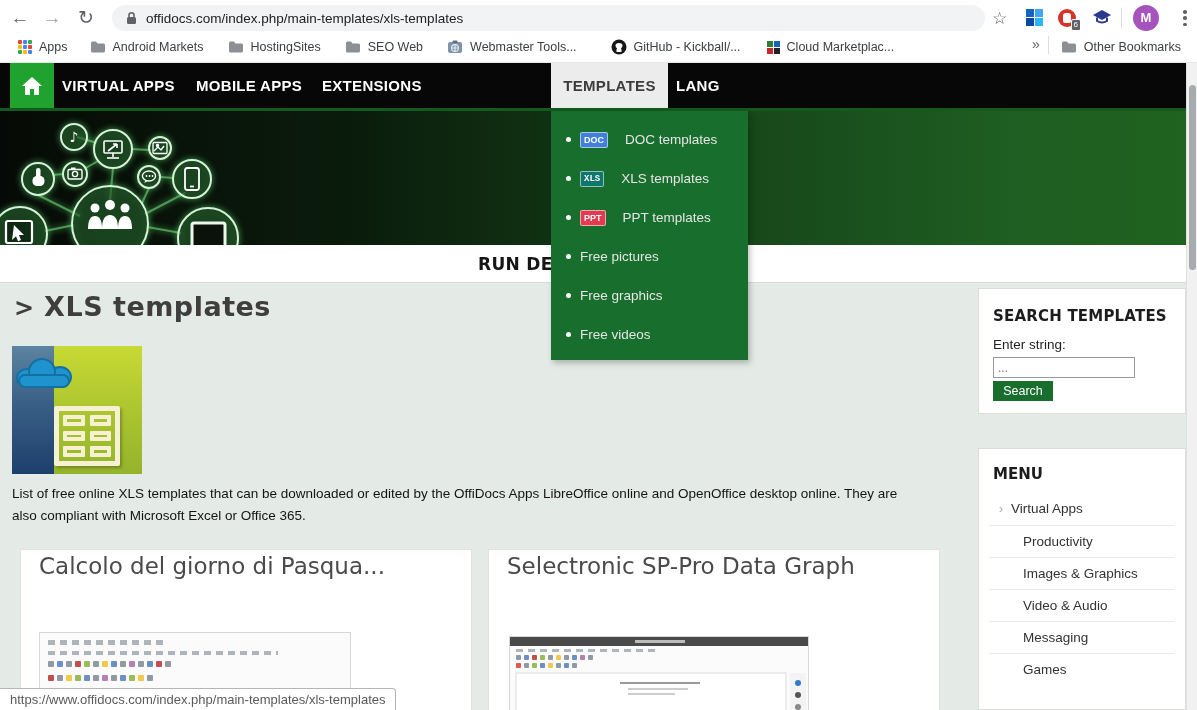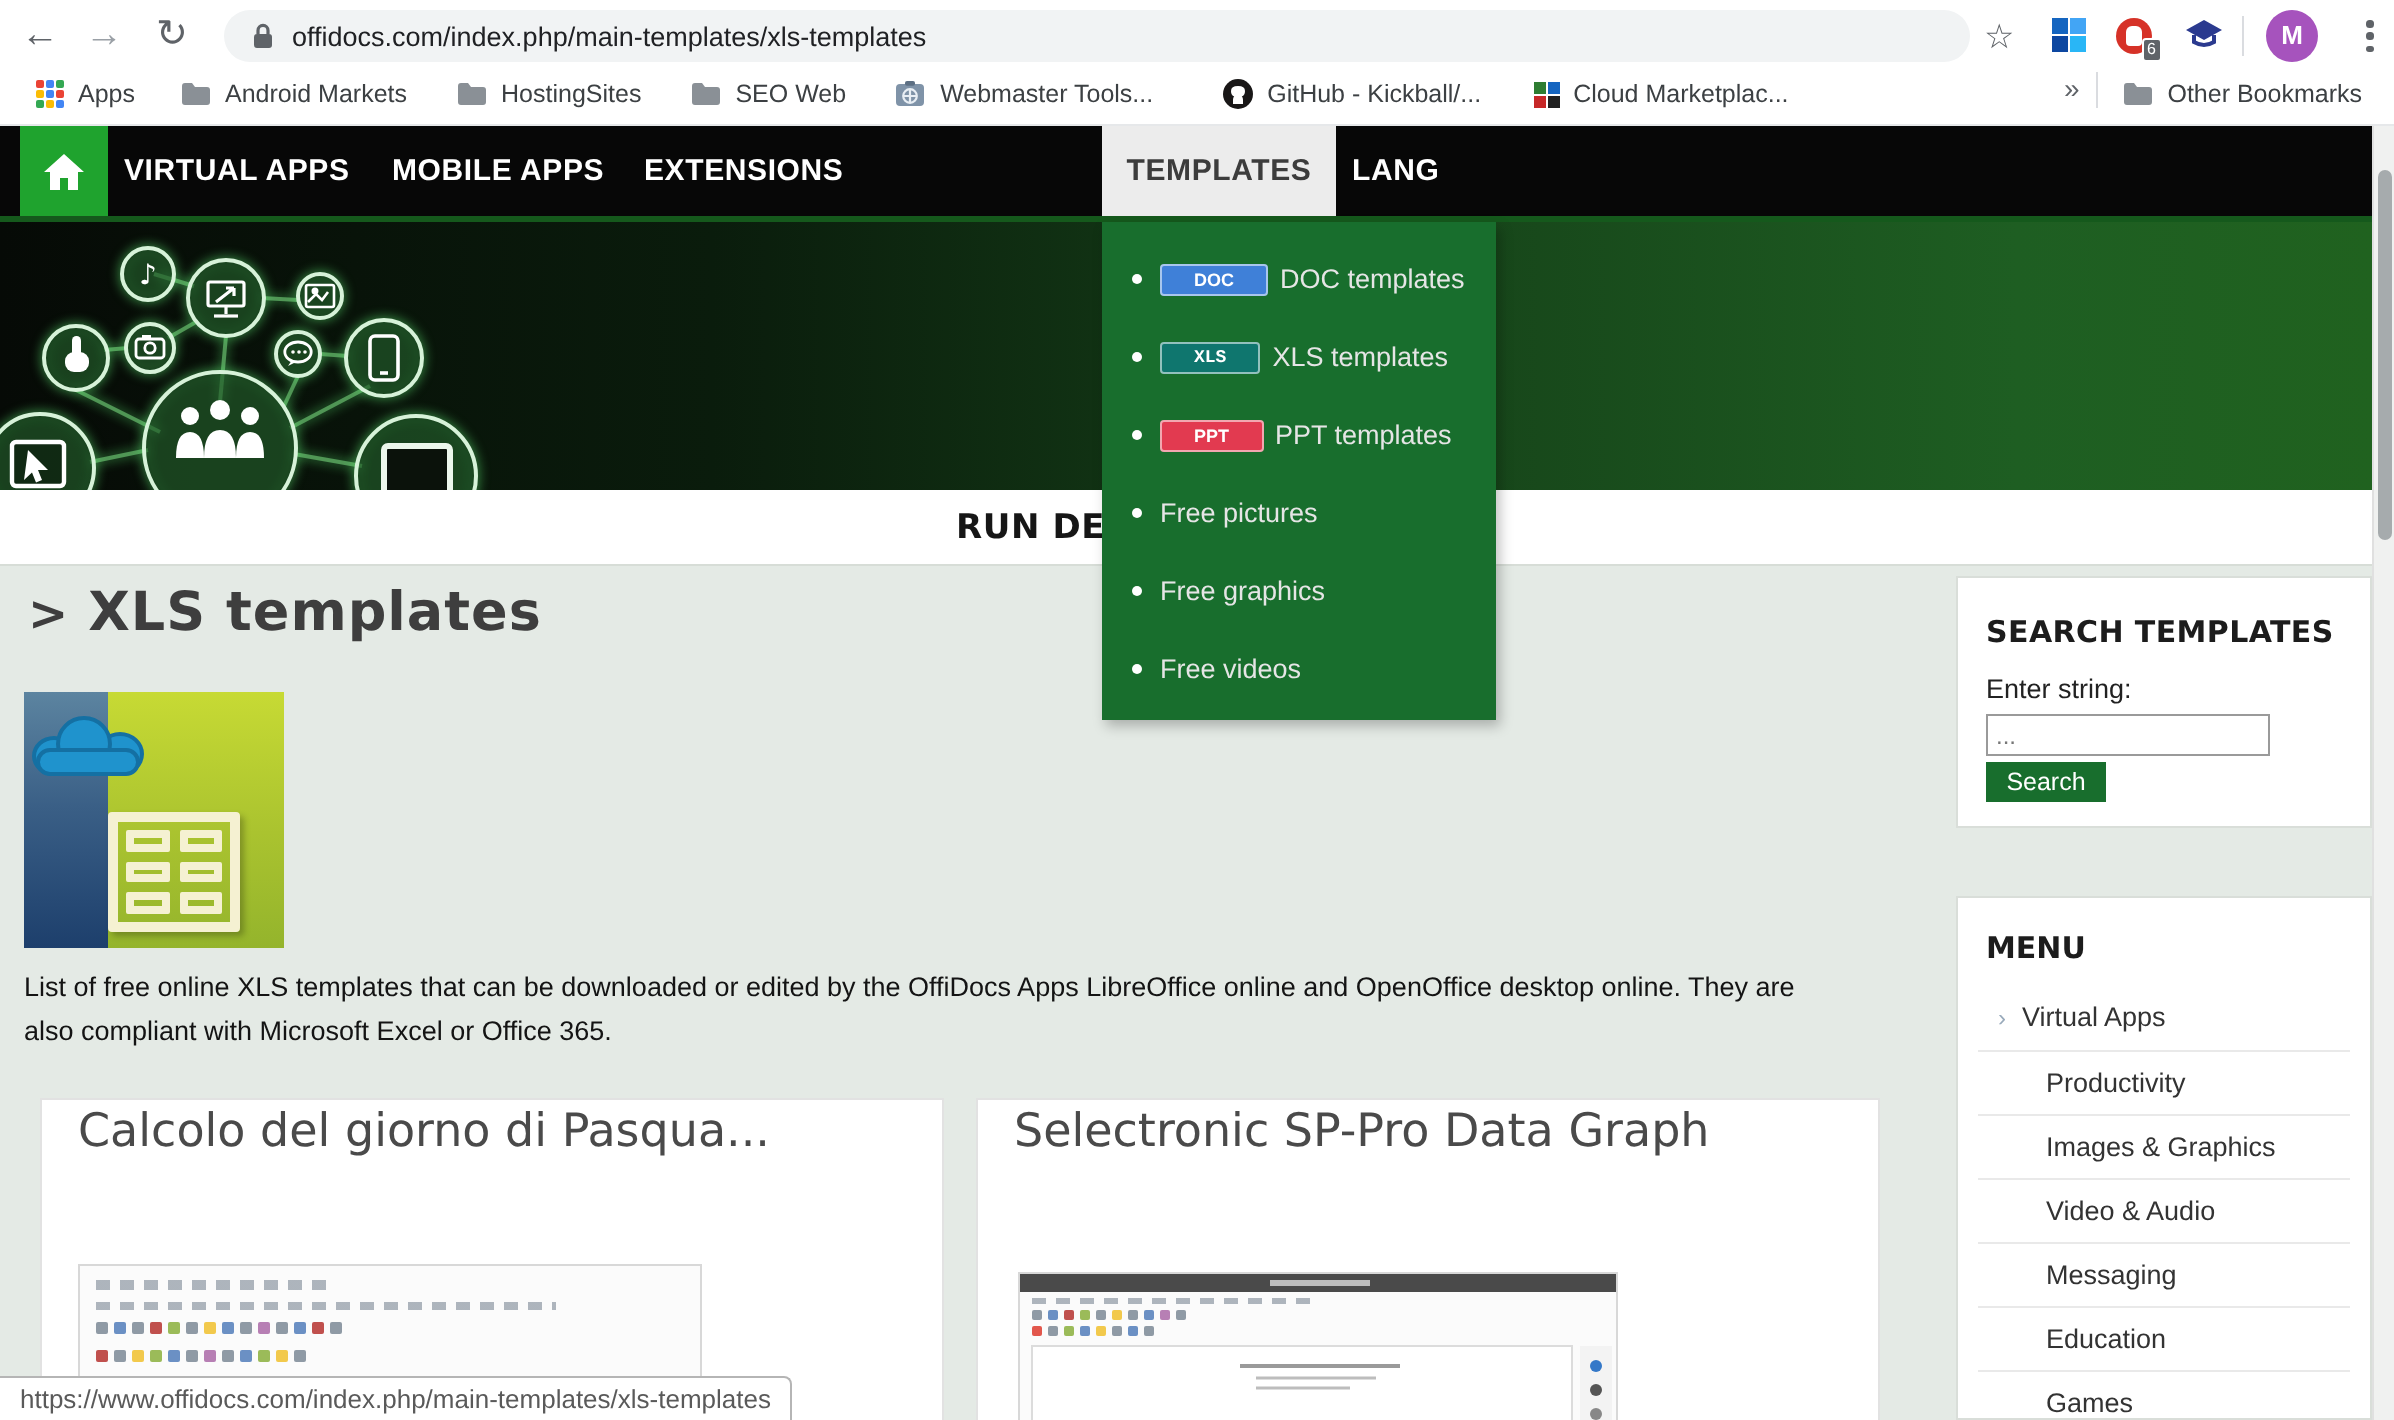--- a/index.html
+++ b/index.html
@@ -51,21 +51,21 @@
   .glow { filter:drop-shadow(0 0 3px rgba(90,225,110,.85)); }
 
   
   #run-strip { left:0; top:245px; width:1186px; height:38px; background:#fff; border-bottom:1px solid #d7ddd7; z-index:6; }
   #run-text { left:478px; top:9px; font-size:17px; font-weight:bold; color:#161616; letter-spacing:.3px; font-family:"DejaVu Sans", sans-serif; }
 
   
   #dropdown { left:551px; top:111px; width:197px; height:249px; background:#186e2d; z-index:30; padding-top:9px; box-shadow:2px 3px 6px rgba(0,0,0,.25); }
   .dd-item { height:39px; display:flex; align-items:center; padding-left:15px; cursor:pointer; }
   .dd-bullet { width:5px; height:5px; border-radius:50%; background:#fff; margin-right:9px; flex:0 0 auto; }
-  .dd-badge { color:#fff; font-size:9px; font-weight:bold; line-height:12px; padding:1px 16px; border-radius:2px; margin-right:6px; border:1px solid rgba(255,255,255,.55); }
+  .dd-badge { color:#fff; font-size:9px; font-weight:bold; line-height:12px; padding:1px 3px; border-radius:2px; margin-right:17px; border:1px solid rgba(255,255,255,.55); }
   .dd-label { color:#e5e5e5; font-size:13.5px; }
 
   
   #content { left:0; top:283px; width:1186px; height:427px; background:#e4eae5; z-index:4; }
   #page-title-row { left:14px; top:8px; display:flex; align-items:baseline; gap:10px; color:#3e3e3e; font-family:"DejaVu Sans", sans-serif; }
   #title-chevron { font-size:24px; font-weight:bold; }
   #page-title { font-size:27px; font-weight:bold; letter-spacing:.5px; }
   #xls-icon { left:12px; top:63px; width:130px; height:128px; display:flex; overflow:hidden; }
   #xls-icon .col-blue { width:42px; height:100%; background:linear-gradient(180deg,#5c84a0 0%,#3a5f86 45%,#1d3f6c 100%); }
   #xls-icon .col-green { width:88px; height:100%; background:linear-gradient(180deg,#c7da34 0%,#aac32f 55%,#94b42c 100%); }
@@ -469,21 +469,20 @@
 </div>
 
 <div id="menu-box" class="side-box abs">
   <div id="menu-title">MENU</div>
   <ul class="menu-list">
     <li class="mi-root"><span class="arrow">›</span><span>Virtual Apps</span></li>
     <li class="mi-sub"><span>Productivity</span></li>
     <li class="mi-sub"><span>Images &amp; Graphics</span></li>
     <li class="mi-sub"><span>Video &amp; Audio</span></li>
     <li class="mi-sub"><span>Messaging</span></li>
-    <li class="mi-sub"><span>Education</span></li>
     <li class="mi-sub"><span>Games</span></li>
   </ul>
 </div>
 
 <nav id="dropdown" class="abs">
   <div class="dd-item">
     <span class="dd-bullet"></span>
     <span class="dd-badge" style="background: rgb(63, 128, 216);">DOC</span>
     <span class="dd-label">DOC templates</span>
   </div>

